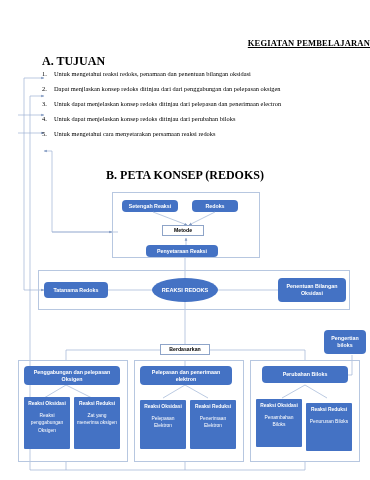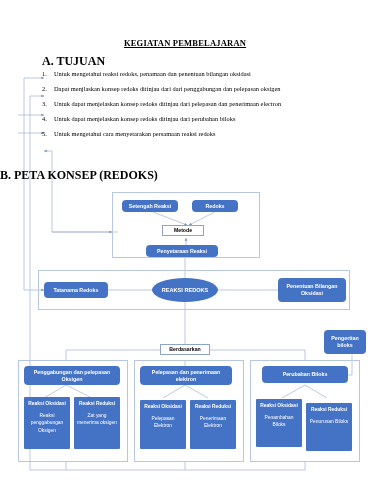--- a/index.html
+++ b/index.html
@@ -20,34 +20,35 @@
     position: absolute;
     left: 0; top: 0;
     width: 370px; height: 480px;
   }
 
   
   .doc-title {
     position: absolute;
     left: 0; top: 38px;
     width: 370px;
-    text-align: center;
+    text-align: right;
     font-weight: bold;
     font-size: 8.5px;
     letter-spacing: 0.2px;
     text-decoration: underline;
   }
   .sec-heading {
     position: absolute;
     font-weight: bold;
     font-size: 12px;
   }
   #sec-a { left: 42px; top: 54px; }
   #sec-b {
     left: 0; top: 168px; width: 370px;
+    text-align: center;
   }
 
   .tujuan-list {
     position: absolute;
     left: 38px;
     top: 70px;
     width: 320px;
   }
   .tujuan-item {
     position: relative;

